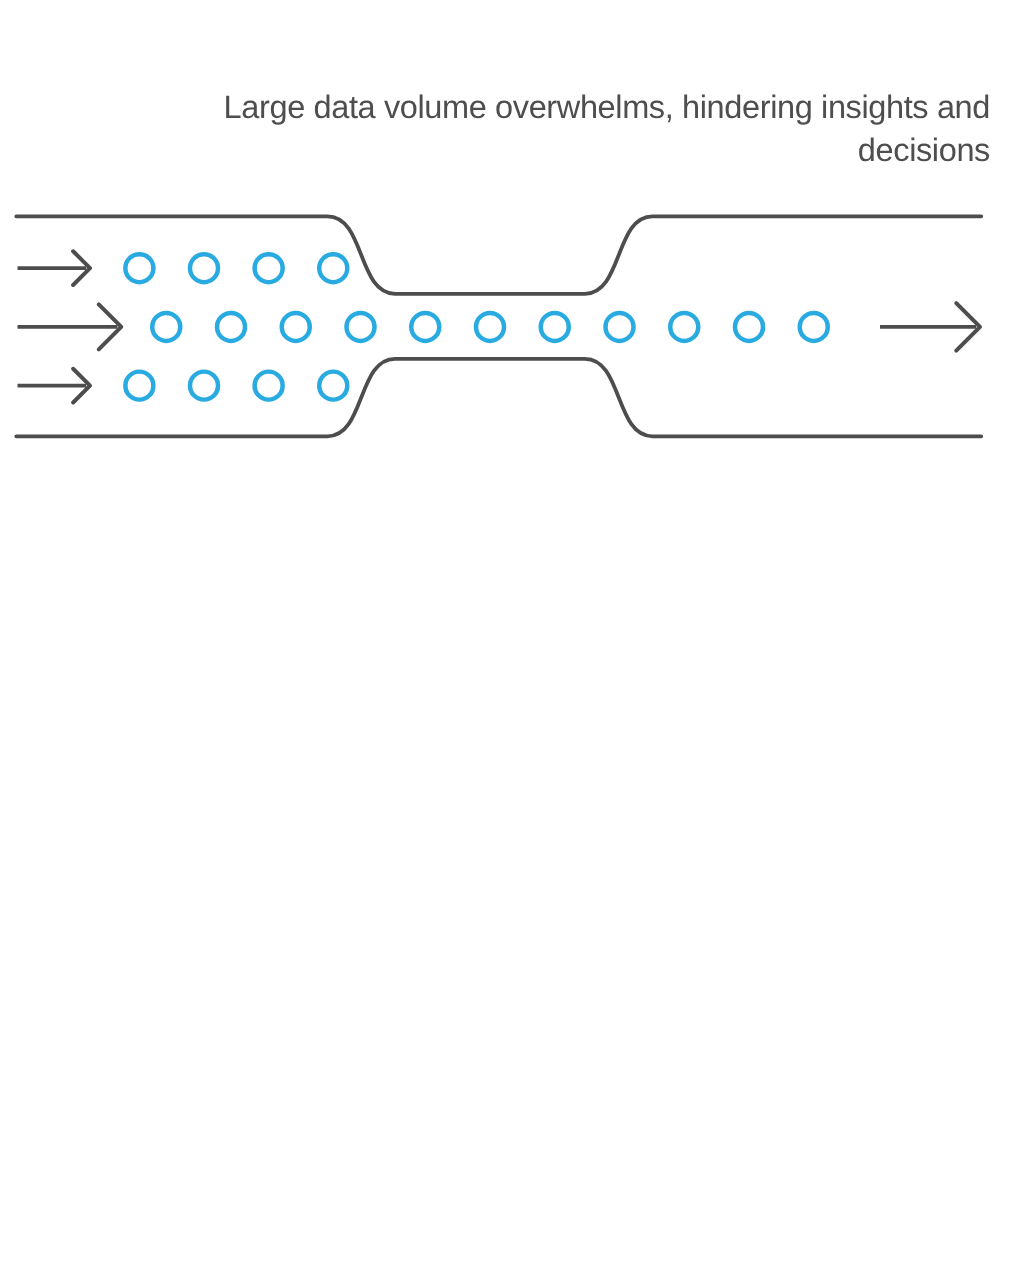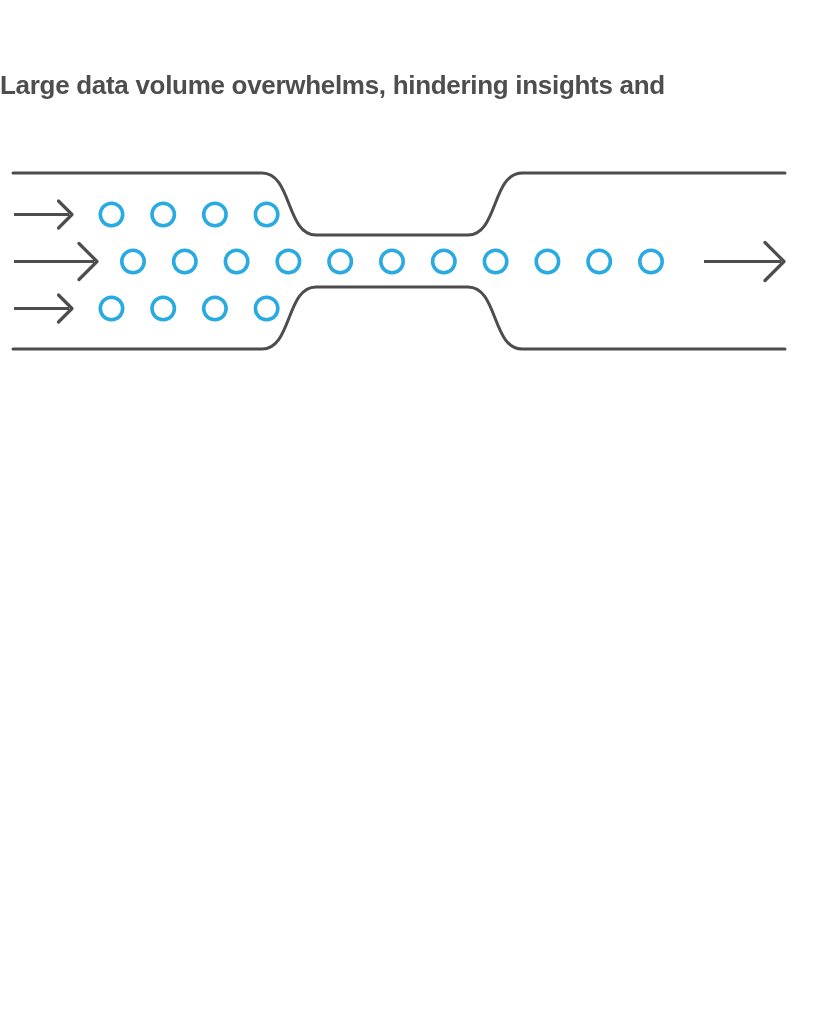--- a/index.html
+++ b/index.html
@@ -12,41 +12,42 @@
     background: #ffffff;
     font-family: "Liberation Sans", sans-serif;
     overflow: hidden;
     position: relative;
   }
   .title-block {
     position: absolute;
     top: 68px;
     left: 0;
     width: 792px;
-    text-align: left;
+    text-align: right;
     color: #4e4e4e;
     font-size: 26px;
-    font-weight: bold;
+    font-weight: normal;
     line-height: 35px;
     letter-spacing: -0.3px;
   }
   .diagram-svg {
     position: absolute;
     top: 150px;
     left: 0;
     width: 819px;
     height: 230px;
     display: block;
   }
 </style>
 </head>
 <body>
 
 <div class="title-block">
   <div>Large data volume overwhelms, hindering insights and</div>
+  <div>decisions</div>
 </div>
 
 <svg class="diagram-svg" viewBox="0 150 819 230" xmlns="http://www.w3.org/2000/svg">
   <path d="M 13 173 L 262 173 C 292 173, 286 235, 316 235 L 468 235 C 498 235, 492 173, 522 173 L 785 173" fill="none" stroke="#4d4d4d" stroke-width="3" stroke-linecap="round"></path>
   <path d="M 13 349 L 262 349 C 292 349, 286 287, 316 287 L 468 287 C 498 287, 492 349, 522 349 L 785 349" fill="none" stroke="#4d4d4d" stroke-width="3" stroke-linecap="round"></path>
   <g id="inflow-arrows">
       <g>
         <line x1="14" y1="214.5" x2="69" y2="214.5" stroke="#4d4d4d" stroke-width="3"></line>
         <polyline points="58.5,201 72,214.5 58.5,228" fill="none" stroke="#4d4d4d" stroke-width="3.2" stroke-linecap="round" stroke-linejoin="round"></polyline>
       </g>

